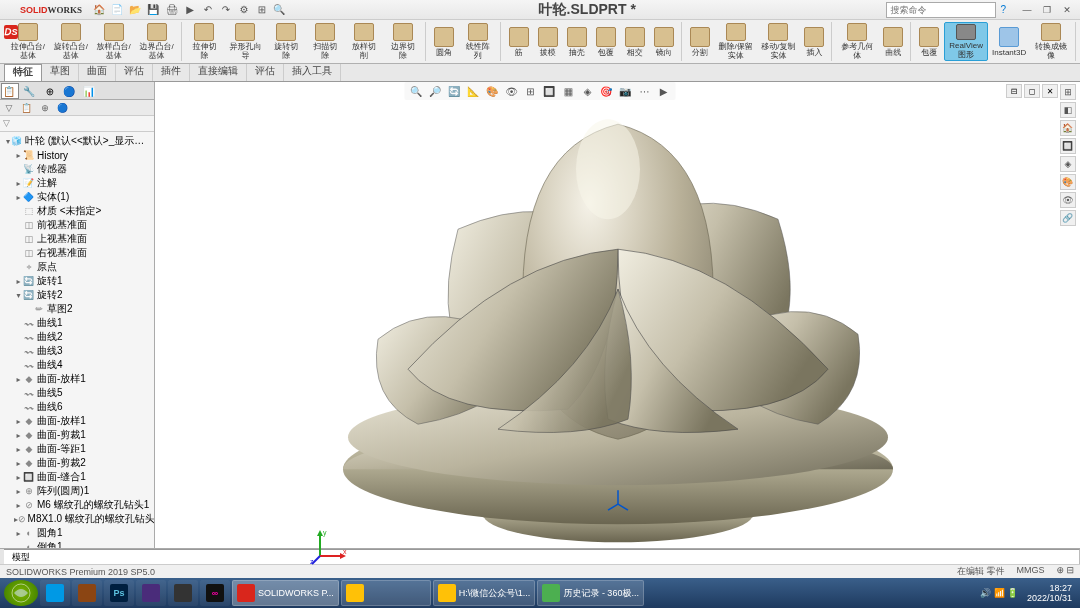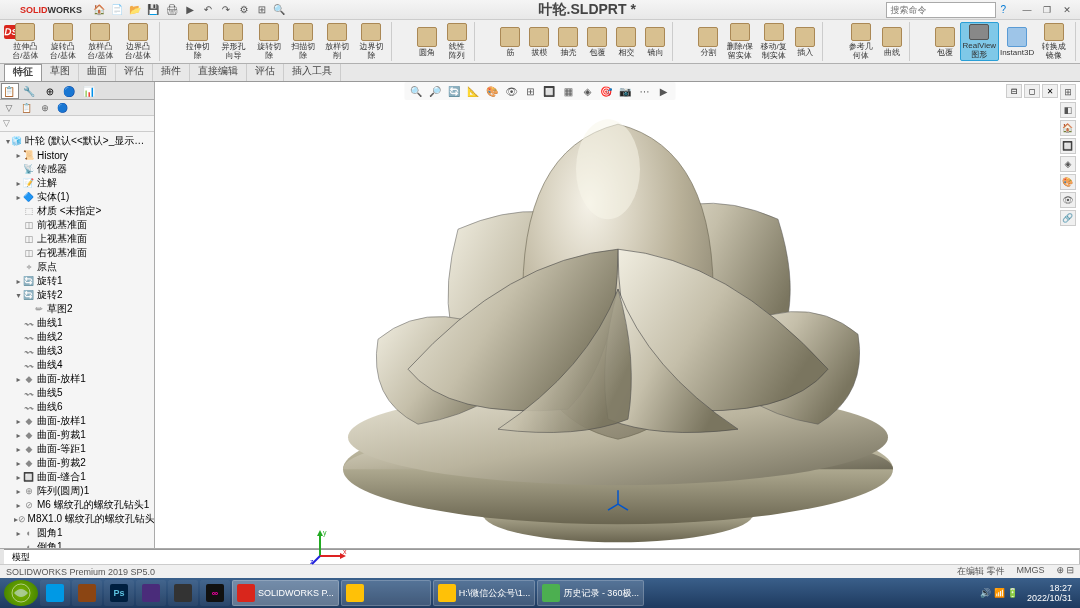--- a/index.html
+++ b/index.html
@@ -4,31 +4,31 @@
 <style>
 * { margin:0; padding:0; box-sizing:border-box; font-family:"Microsoft YaHei",Arial,sans-serif; }
 body { width:1080px; height:608px; background:#fff; overflow:hidden; font-size:10px; position:relative; }
 
 
 .titlebar { height:20px; background:linear-gradient(#f5f5f5,#e8e8e8); display:flex; align-items:center; padding:0 4px; border-bottom:1px solid #ccc; }
 .logo { display:flex; align-items:center; gap:2px; }
 .logo-icon { width:14px; height:14px; background:#d9261c; color:#fff; font-style:italic; font-weight:bold; display:flex; align-items:center; justify-content:center; font-size:9px; border-radius:2px;margin-top:44px; }
 .logo-text { font-weight:bold; font-size:9px; }
 .logo-text .solid { color:#d9261c; }
-.logo-text .works { color:#333; }
+.logo-text .works { color:#333;font-family:Liberation Serif, serif; }
 .qat { display:flex; gap:2px; margin-left:10px; }
 .qat span { width:16px; height:16px; display:flex; align-items:center; justify-content:center; color:#555; cursor:pointer; }
 .title-center { flex:1; text-align:center; color:#444; font-size:14px;font-weight:bold; }
 .title-right { display:flex; align-items:center; gap:4px; }
 .search-box { width:110px; height:16px; border:1px solid #aaa; background:#fff; font-size:9px; padding:0 3px; color:#888; }
 .win-btns { display:flex; gap:2px; margin-left:8px; }
 .win-btns span { width:18px; height:14px; display:flex; align-items:center; justify-content:center; color:#555; cursor:pointer; font-size:9px; }
 
 
-.ribbon { height:44px; background:#f0f0f0; border-bottom:1px solid #b0b0b0; display:flex; padding:2px 4px; gap:18px; }
+.ribbon { height:44px; background:#f0f0f0; border-bottom:1px solid #b0b0b0; display:flex; padding:2px 4px; gap:1px; }
 .ribbon-group { display:flex; gap:1px; border-right:1px solid #ccc; padding:0 3px; }
 .ribbon-btn { display:flex; flex-direction:column; align-items:center; justify-content:center; min-width:28px; padding:1px 3px; cursor:pointer; border-radius:2px; }
 .ribbon-btn.highlighted { background:#7fc8e8; border:1px solid #2a9fd6; }
 .ribbon-icon { width:20px; height:20px; background:#d8c090; border:1px solid #aa8855; border-radius:2px; margin-bottom:1px; }
 .ribbon-icon.blue { background:#9ec5e8; border-color:#5a9bd5; }
 .ribbon-icon.dark { background:#888; border-color:#555; }
 .ribbon-label { font-size:8px; color:#333; line-height:9px; max-width:36px; text-align:center; white-space:normal; }
 
 
 .ribtabs { height:18px; background:#e8e8e8; border-bottom:1px solid #999; display:flex; padding-left:4px; }

